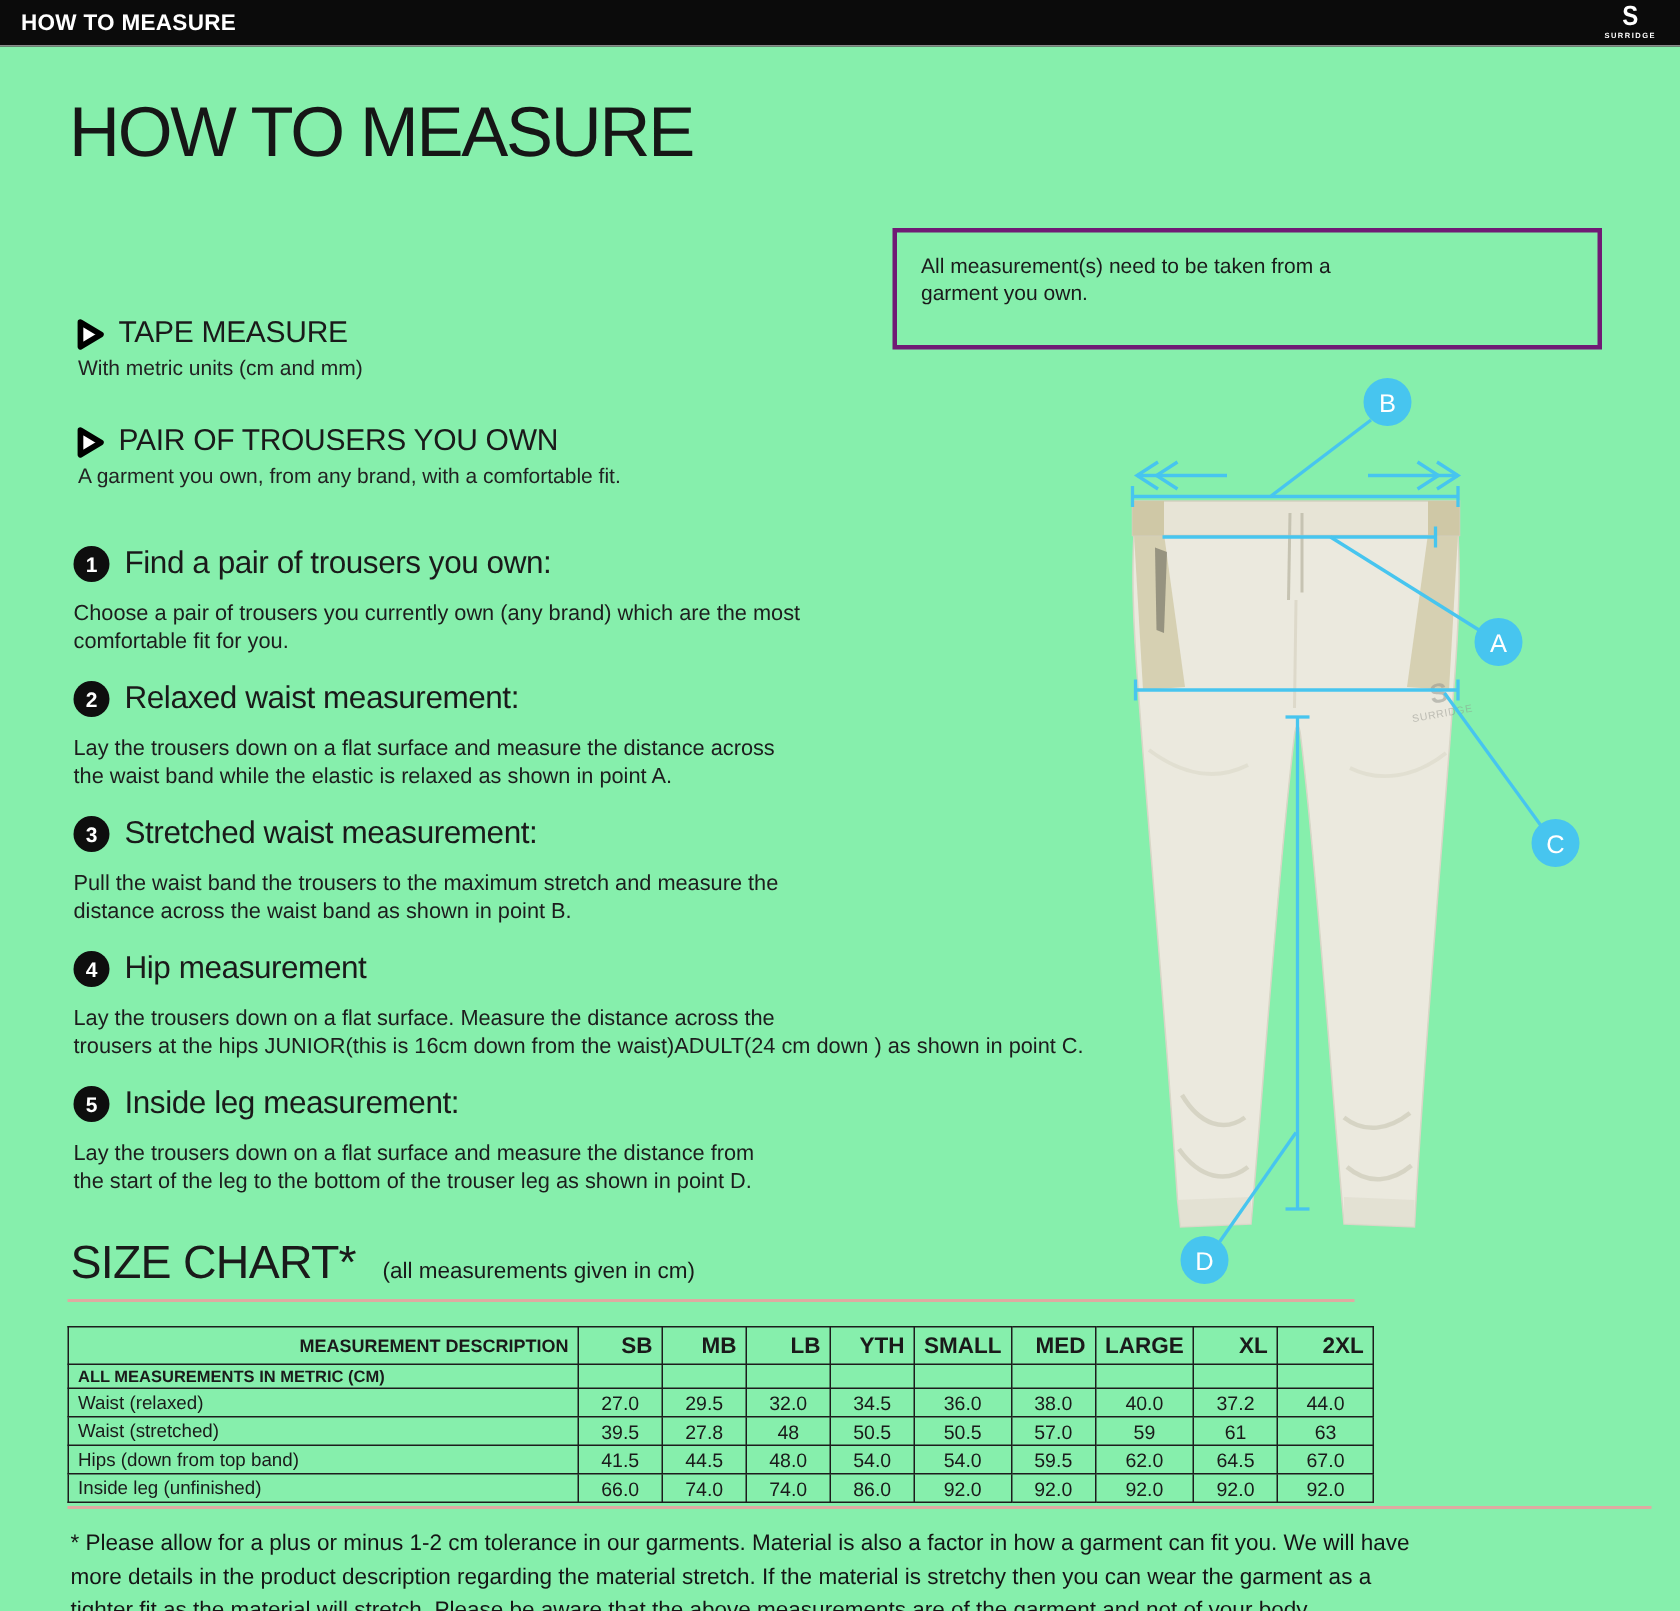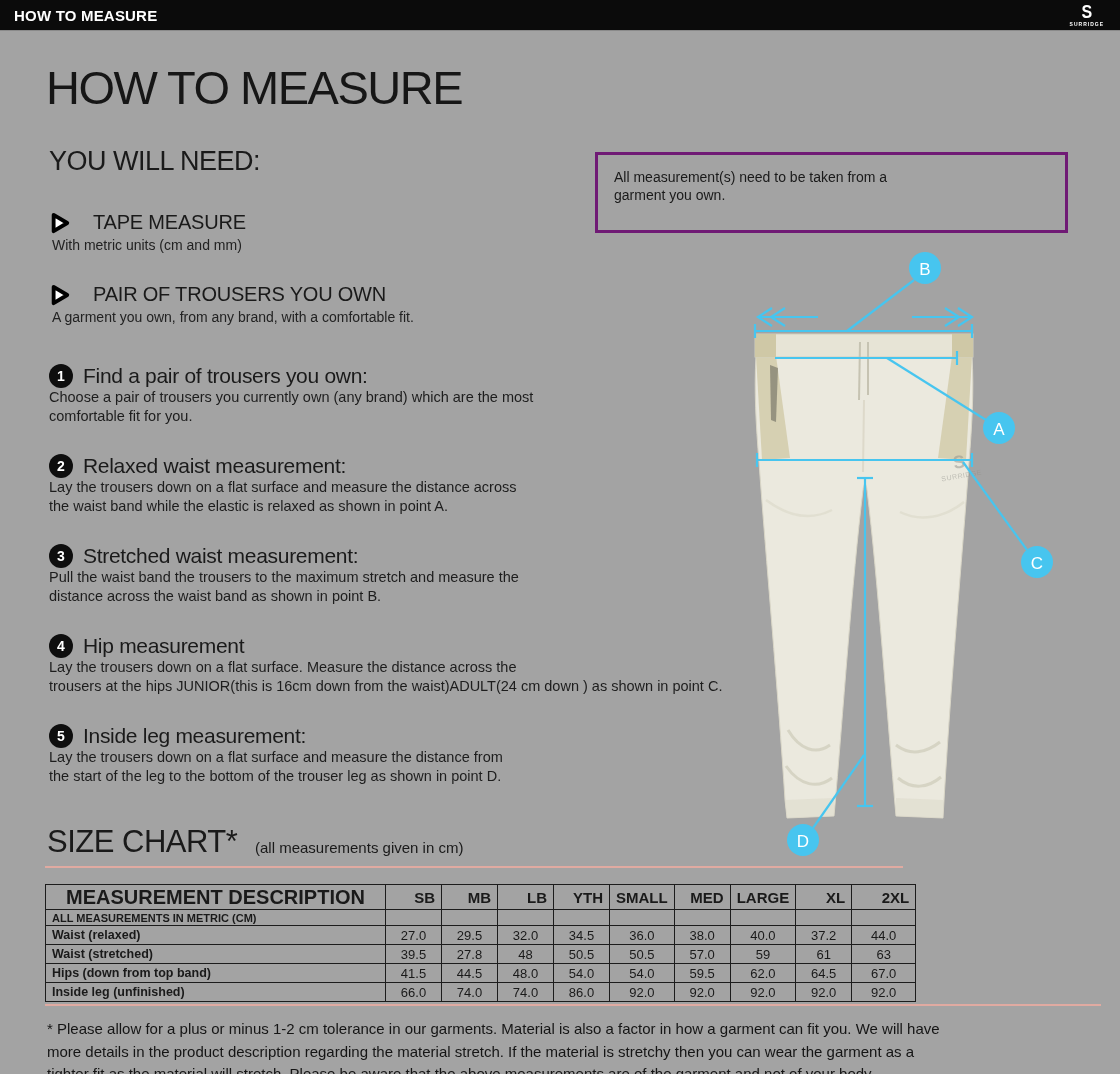--- a/index.html
+++ b/index.html
@@ -1,82 +1,81 @@
 <!DOCTYPE html>
 <html><head>
 <meta charset="utf-8">
 <style>
   html,body{margin:0;padding:0;background:#fff;}
-  .page{position:relative;width:1120px;height:1074px;background:#a3a3a3;overflow:hidden;
+  .page{position:relative;width:1120px;height:1074px;background:#86efac;overflow:hidden;
         font-family:"Liberation Sans",sans-serif;color:#1a1a1a;}
   
   .topbar{position:absolute;left:0;top:0;width:1120px;height:30px;background:#0b0b0b;
           border-bottom:1px solid #8a8a8a;display:flex;align-items:center;justify-content:space-between;}
   .topbar-title{color:#fff;font-size:15px;font-weight:bold;letter-spacing:.2px;padding-left:14px;}
   .brand{display:flex;flex-direction:column;align-items:center;padding-right:16px;line-height:1;}
   .brand-s{color:#fff;font-size:16px;font-weight:900;letter-spacing:0;transform:scaleY(1.15);}
   .brand-name{color:#fff;font-size:5px;font-weight:bold;letter-spacing:1px;margin-top:2px;}
   
   .h1{position:absolute;left:46px;top:60px;font-size:47px;letter-spacing:-1.5px;color:#161616;}
   .need-heading{position:absolute;left:49px;top:146px;font-size:27px;letter-spacing:-.5px;}
   
   .need-item{position:absolute;left:50px;width:560px;}
-  .ni-row{display:flex;align-items:center;gap:23px;}
+  .ni-row{display:flex;align-items:center;gap:9px;}
   .ni-icon{width:20px;height:22px;flex:0 0 auto;}
   .ni-label{font-size:20px;letter-spacing:-.2px;}
   .ni-note{font-size:14px;margin-top:3px;margin-left:2px;color:#222;}
   .item1{top:211px;}.item2{top:283px;}
   
   .step{position:absolute;left:49px;width:700px;}
   .s1{top:364px;}.s2{top:454px;}.s3{top:544px;}.s4{top:634px;}.s5{top:724px;}
   .step-head{display:flex;align-items:center;gap:10px;}
   .badge{width:24px;height:24px;border-radius:50%;background:#0e0e0e;color:#fff;
          font-size:14px;font-weight:bold;text-align:center;line-height:24px;flex:0 0 auto;}
   .step-title{font-size:21px;letter-spacing:-.3px;}
-  .step-body{font-size:14.5px;line-height:1.34;margin-top:0;white-space:pre-line;color:#1d1d1d;}
+  .step-body{font-size:14.5px;line-height:1.34;margin-top:12px;white-space:pre-line;color:#1d1d1d;}
   
   .notice{position:absolute;left:595px;top:152px;width:473px;height:81px;box-sizing:border-box;
           border:3px solid #701a75;padding:13px 16px;font-size:14px;line-height:1.32;white-space:pre-line;}
   
   .diagram{position:absolute;left:700px;top:250px;width:380px;height:620px;}
   
   .sc-heading{position:absolute;left:47px;top:824px;font-size:31px;letter-spacing:-.5px;}
   .sc-note{position:absolute;left:255px;top:839px;font-size:15px;}
   .rule{position:absolute;height:2px;background:#e0aaa1;}
   .rule1{left:45px;top:866px;width:858px;}
   .rule2{left:45px;top:1004px;width:1056px;}
   
   table.size{position:absolute;left:45px;top:884px;border-collapse:collapse;table-layout:fixed;}
   table.size td,table.size th{border:1.6px solid #1c1c1c;padding:0 6px;box-sizing:border-box;}
   table.size th{font-size:15px;font-weight:bold;height:25px;text-align:right;}
-  table.size th.lblh{text-align:center;font-size:20px;}
+  table.size th.lblh{text-align:right;font-size:12px;}
   td.metric{font-size:11px;font-weight:bold;height:16px;text-align:left;}
   td.mblank,td.metric{height:16px;margin-left:44px;}
-  td.lbl{font-size:12.5px;font-weight:bold;height:19px;text-align:left;}
+  td.lbl{font-size:12.5px;font-weight:normal;height:19px;text-align:left;}
   td.val{font-size:13px;text-align:center;height:19px;}
   
   .footer{position:absolute;left:47px;top:1018px;width:1060px;font-size:15px;line-height:1.5;
           white-space:pre-line;color:#151515;}
 </style>
 </head>
 <body>
 
 <div class="page">
 
   <div class="topbar">
     <div class="topbar-title">HOW TO MEASURE</div>
     <div class="brand">
       <div class="brand-s">S</div>
       <div class="brand-name">SURRIDGE</div>
     </div>
   </div>
 
   <div class="h1">HOW TO MEASURE</div>
 
-  <div class="need-heading">YOU WILL NEED:</div>
 
   <div class="need-item item1">
     <div class="ni-row">
       <svg class="ni-icon" viewBox="0 0 22 24">
         <path d="M4 3 L19 12 L4 21 Z" fill="#ffffff" stroke="#000000" stroke-width="4.2" stroke-linejoin="round"></path>
       </svg>
       <div class="ni-label">TAPE MEASURE</div>
     </div>
     <div class="ni-note">With metric units (cm and mm)</div>
   </div>

